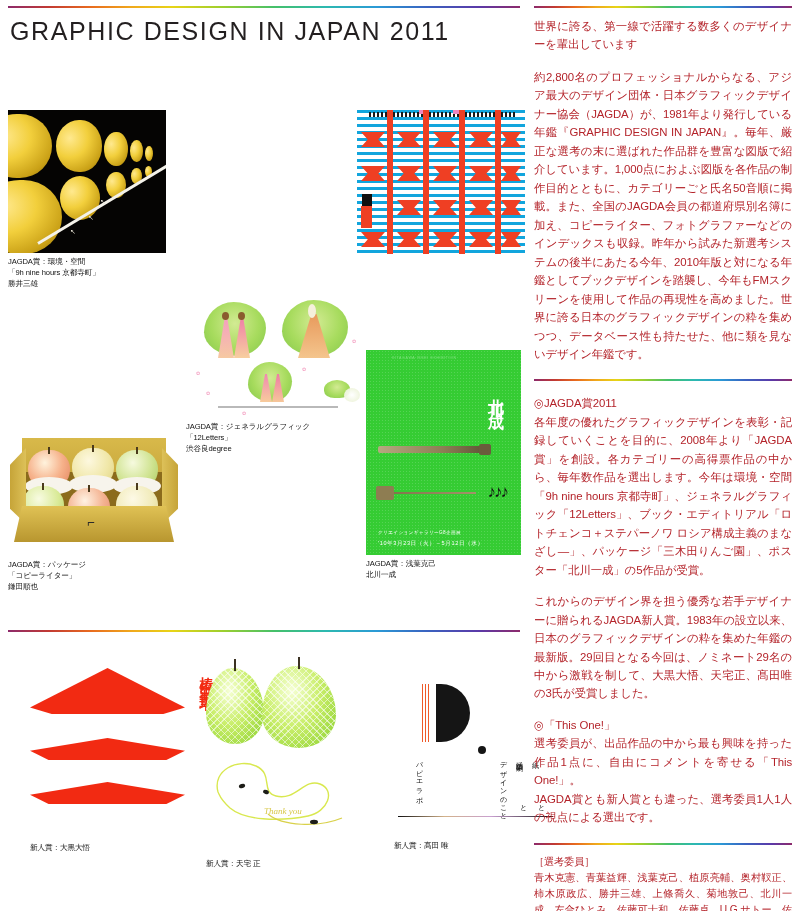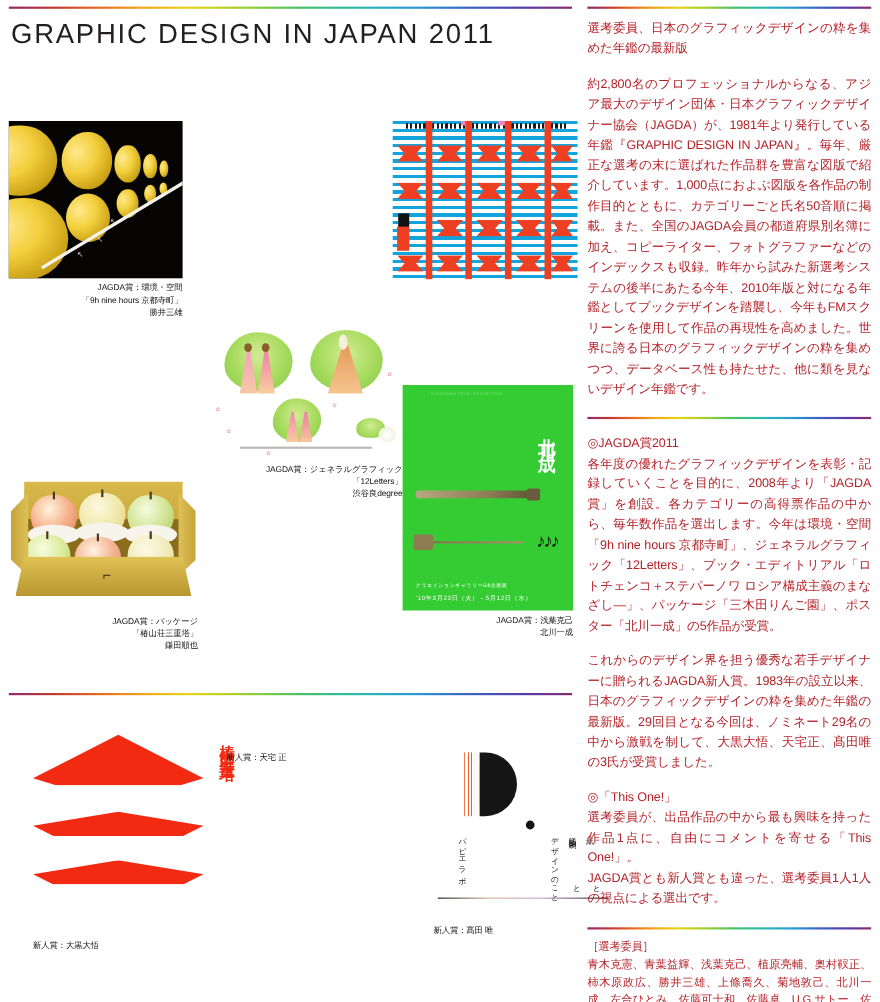--- a/index.html
+++ b/index.html
@@ -71,21 +71,21 @@
   
   .cap {
     font-size: 7.6px;
     line-height: 1.42;
     color: #111;
     letter-spacing: -0.1px;
     margin-top: 4px;
   }
   .cap div { white-space: nowrap; }
 
-  .blk { position: absolute; text-align: right; }
+  .blk { position: absolute; }
 
   
   .capsule {
     width: 158px; height: 143px;
     background: #050403;
     position: relative; overflow: hidden;
   }
   .pod {
     position: absolute;
     border-radius: 50% 46% 46% 50% / 50%;
@@ -390,21 +390,21 @@
           <span class="stem"></span>
           <span class="wrap"></span>
         </div>
       <div class="ab-lside"></div>
       <div class="ab-rside"></div>
       <div class="ab-front"></div>
       <div class="ab-logo">⌐</div>
     </div>
     <div class="cap">
       <div>JAGDA賞：パッケージ</div>
-      <div>「椿山荘三重塔」</div>
+      <div>「コピーライター」</div>
       <div>鎌田順也</div>
     </div>
   </div>
 
   <div class="blk" style="left:366px; top:350px;">
     <div class="greenposter">
       <div class="gp-top">KITAGAWA ISSEI EXHIBITION</div>
       <div class="gp-bar1">
           <span class="knob"></span>
         </div>
@@ -427,24 +427,42 @@
 
     <div style="position:relative; height:248px;">
 
       <div style="position:absolute; left:22px; top:28px;">
         <div class="pagoda-art">
           <div class="pg1"></div>
           <div class="pg2"></div>
           <div class="pg3"></div>
           <div class="pg-vtext">椿山荘三重塔</div>
         </div>
-        <div class="cap" style="margin-top:20px;">新人賞：大黒大悟</div>
+        <div class="cap" style="margin-top:8px;">新人賞：大黒大悟</div>
       </div>
 
       <div style="position:absolute; left:198px; top:28px;">
+        <div class="pear-art">
+          <div class="pear" style="left:0px; top:8px; width:58px; height:76px;">
+              <span class="net"></span>
+              <span class="stem"></span>
+            </div>
+          <div class="pear" style="left:56px; top:6px; width:74px; height:82px;">
+              <span class="net"></span>
+              <span class="stem"></span>
+            </div>
+          <svg class="squig" style="left:2px; top:92px;" width="170" height="78" viewBox="0 0 170 78">
+            <path d="M10,40 C4,18 30,6 48,14 C66,22 52,40 68,44 C88,49 96,26 112,32 C128,38 120,60 100,64 C70,70 36,68 22,56 C12,47 12,44 10,40 Z" fill="none" stroke="#d9e84f" stroke-width="1.4"></path>
+            <path d="M60,62 C74,74 110,76 134,66" fill="none" stroke="#d9d14a" stroke-width="1.2"></path>
+            <ellipse cx="34" cy="34" rx="3.2" ry="2" fill="#1d1d18" transform="rotate(-20 34 34)"></ellipse>
+            <ellipse cx="58" cy="40" rx="3" ry="2" fill="#1d1d18" transform="rotate(20 58 40)"></ellipse>
+            <ellipse cx="106" cy="70" rx="4" ry="2.2" fill="#1d1d18"></ellipse>
+          </svg>
+          <div class="thankyou" style="left:58px; top:146px;">Thank you</div>
+        </div>
         <div class="cap" style="margin-top:24px;">新人賞：天宅 正</div>
       </div>
 
       <div style="position:absolute; left:370px; top:28px;">
         <div class="paper-art">
           <div class="pa-stripes"></div>
           <div class="pa-half"></div>
           <div class="pa-dot"></div>
           <div class="pa-v1">パピエラボ</div>
           <div class="pa-v2">デザイン</div>
@@ -459,21 +477,21 @@
         <div class="cap" style="margin-top:6px; margin-left:16px;">新人賞：髙田 唯</div>
       </div>
 
     </div>
   </div>
 
   <div class="right-col">
     <div class="rainbow"></div>
 
     <div class="rc-body">
-      <p class="rc-lead">選考委員、日本のグラフィックデザインの粋を集めた年鑑の最新版</p>
+      <p class="rc-lead">世界に誇る、第一線で活躍する数多くのデザイナーを輩出しています</p>
       <p class="rc-para">約2,800名のプロフェッショナルからなる、アジア最大のデザイン団体・日本グラフィックデザイナー協会（JAGDA）が、1981年より発行している年鑑『GRAPHIC DESIGN IN JAPAN』。毎年、厳正な選考の末に選ばれた作品群を豊富な図版で紹介しています。1,000点におよぶ図版を各作品の制作目的とともに、カテゴリーごと氏名50音順に掲載。また、全国のJAGDA会員の都道府県別名簿に加え、コピーライター、フォトグラファーなどのインデックスも収録。昨年から試みた新選考システムの後半にあたる今年、2010年版と対になる年鑑としてブックデザインを踏襲し、今年もFMスクリーンを使用して作品の再現性を高めました。世界に誇る日本のグラフィックデザインの粋を集めつつ、データベース性も持たせた、他に類を見ないデザイン年鑑です。</p>
     </div>
 
     <div class="rainbow rc-rule"></div>
 
     <div class="rc-body">
       <div class="rc-sec">
         <p class="rc-sec-title"><span class="bullet">◎</span><span>JAGDA賞2011</span></p>
         <p>各年度の優れたグラフィックデザインを表彰・記録していくことを目的に、2008年より「JAGDA賞」を創設。各カテゴリーの高得票作品の中から、毎年数作品を選出します。今年は環境・空間「9h nine hours 京都寺町」、ジェネラルグラフィック「12Letters」、ブック・エディトリアル「ロトチェンコ＋ステパーノワ ロシア構成主義のまなざし―」、パッケージ「三木田りんご園」、ポスター「北川一成」の5作品が受賞。</p>
       </div>

